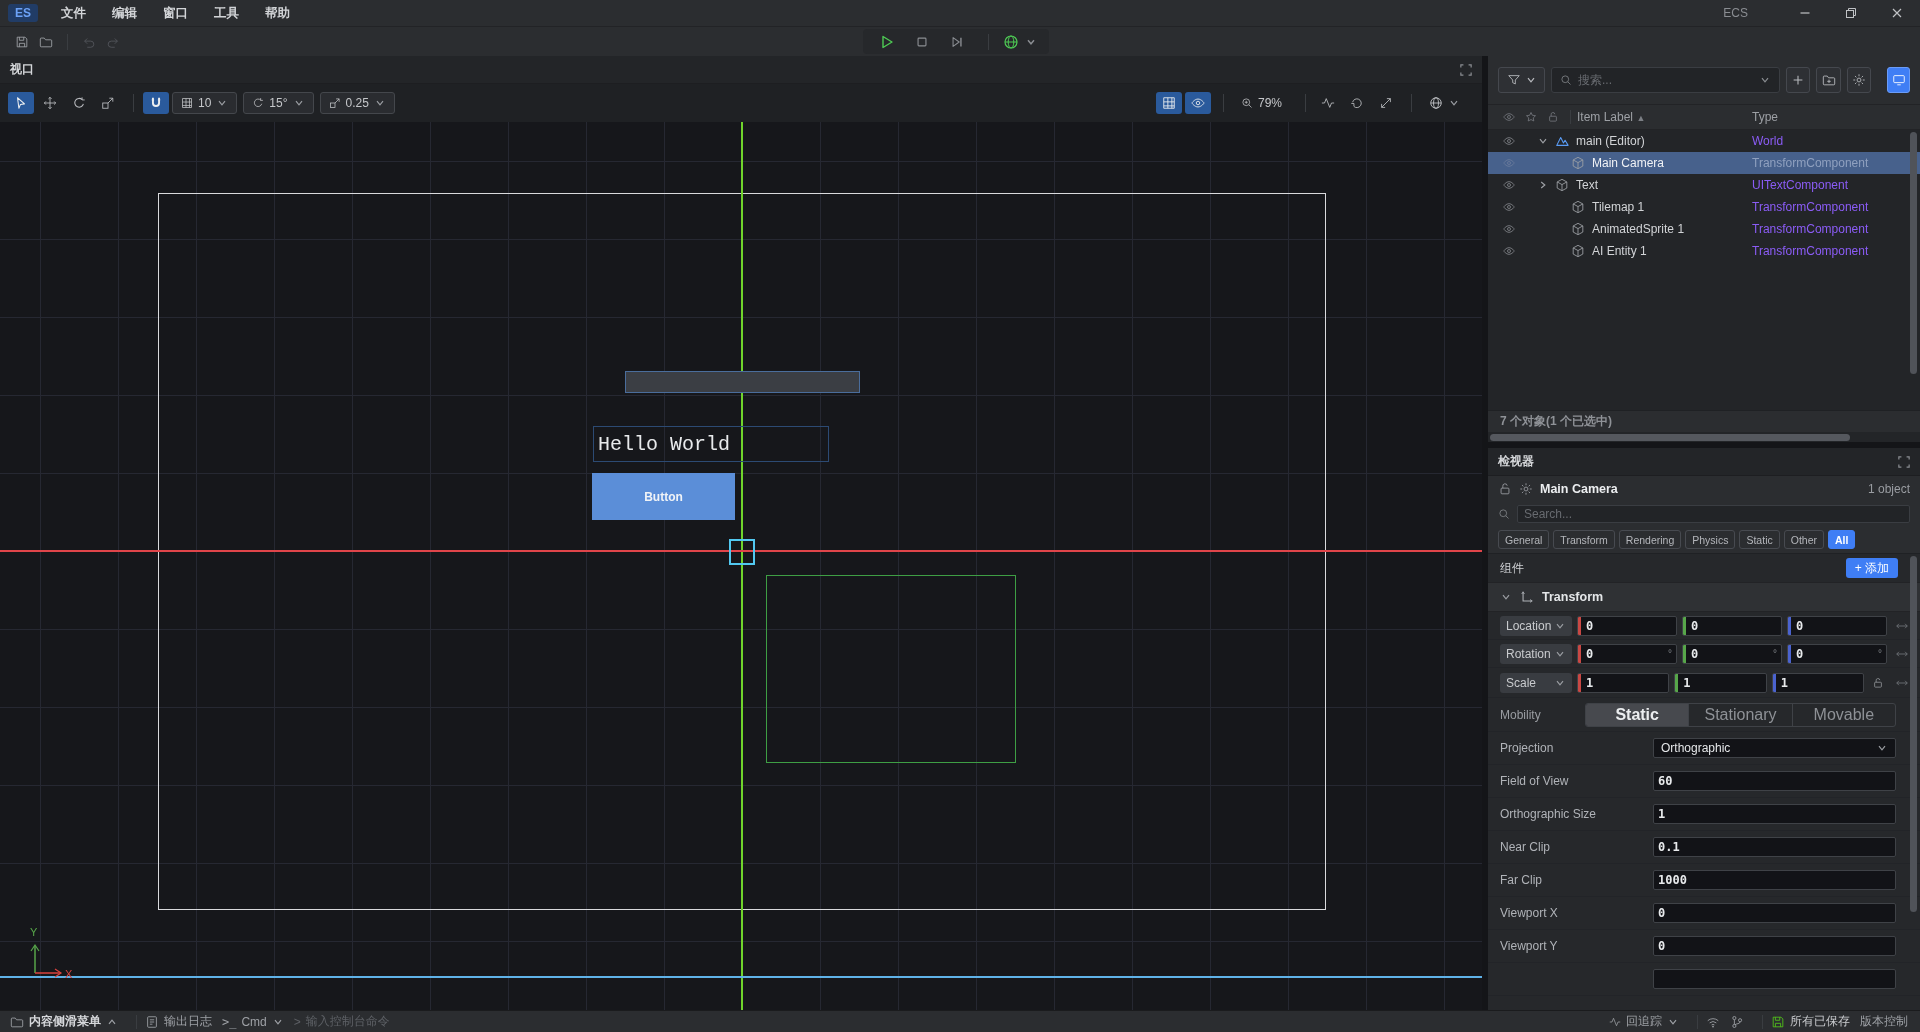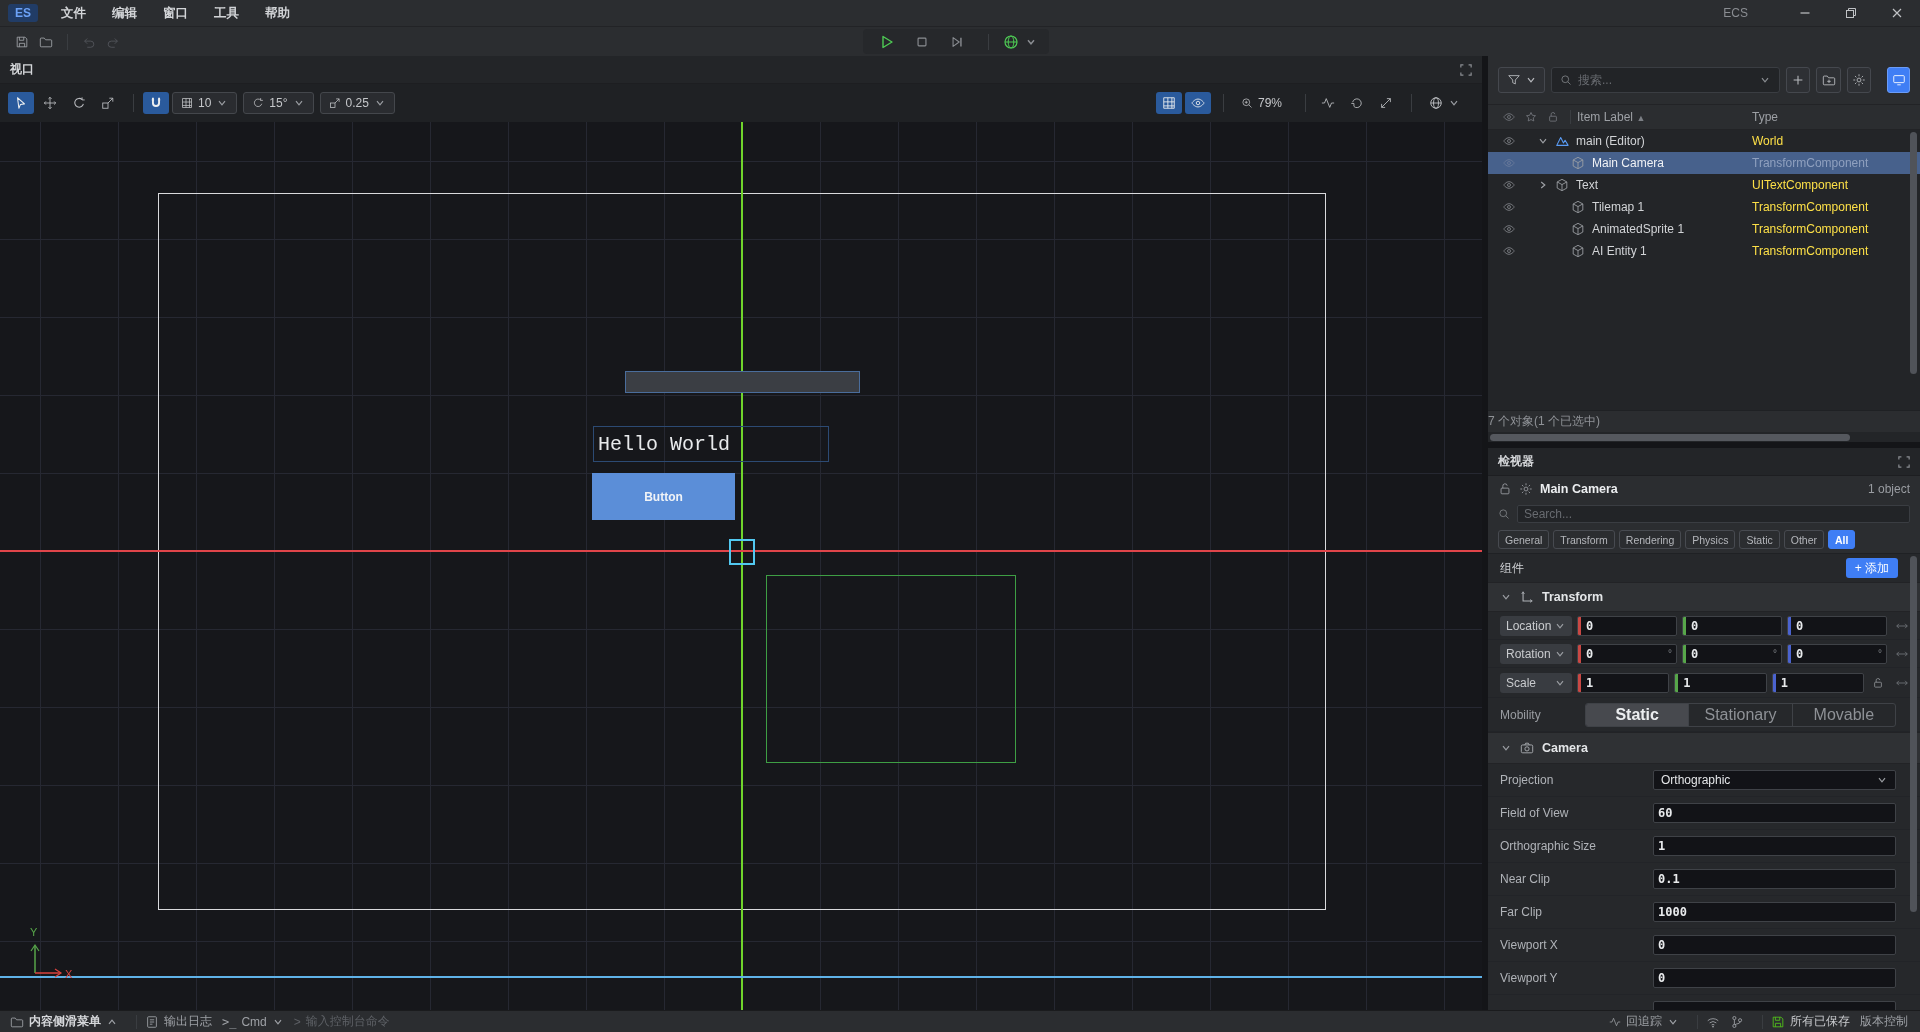--- a/index.html
+++ b/index.html
@@ -90,27 +90,27 @@
   .h-head-sep { width:1px; height:14px; background:#3a3d41; margin:0 6px; }
   .h-type-col { position:absolute; left:264px; }
   .h-rows { flex:1; background:#232528; position:relative; overflow:hidden; }
   .h-row { height:22px; display:flex; align-items:center; font-size:12px; color:#d2d4d7;
     position:relative; padding-left:10px; }
   .h-row .cell-eye { width:22px; display:flex; justify-content:center; color:#8c8f94; }
   .ind-root { width:14px; } .ind-child { width:30px; }
   .cell-chev { width:18px; display:flex; justify-content:center; color:#9da0a5; }
   .cell-obj { width:20px; display:flex; justify-content:center; color:#9da0a5; }
   .h-label { margin-left:4px; white-space:nowrap; }
-  .h-type { position:absolute; left:264px; color:#fde047; }
+  .h-type { position:absolute; left:264px; color:#8b5cf6; }
   .h-row.selected { background:#47618c; }
   .h-row.selected .h-type { color:#8fa0bf; }
   .h-row.selected .cell-eye { color:#6f7f9d; }
   .h-vscroll { position:absolute; right:3px; top:2px; width:7px; height:242px; background:#505359; border-radius:4px; }
-  .h-status { height:22px; display:flex; align-items:center; padding:0 0; color:#8f9297;
-    font-size:12px; background:#2b2d30; border-top:1px solid #1f2124; flex:none; }
+  .h-status { height:22px; display:flex; align-items:center; padding:0 12px; color:#8f9297;
+    font-size:12px; background:#2b2d30; border-top:1px solid #1f2124; flex:none;font-weight:bold; }
   .h-hscroll { height:10px; background:#232528; flex:none; position:relative; }
   .h-hscroll .thumb { position:absolute; left:2px; top:1.5px; height:7px; width:360px; background:#55585e; border-radius:4px; }
 
   
   .insp { flex:1; background:#26282b; display:flex; flex-direction:column; position:relative; overflow:hidden; min-height:0; }
   .insp-obj { height:26px; display:flex; align-items:center; padding:0 10px; gap:7px; background:#2b2d30; flex:none; }
   .obj-name { font-weight:bold; font-size:12.5px; color:#eceef0; }
   .obj-count { margin-left:auto; color:#9a9da2; font-size:12px; }
   .insp-search { height:24px; display:flex; align-items:center; padding:0 10px; gap:7px; background:#2b2d30; flex:none; color:#8a8d92; }
   .insp-search input { flex:1; height:18px; background:#222427; border:1px solid #3a3d42;
@@ -767,35 +767,20 @@
 
           <div class="mob-row">
             <span class="mob-label">Mobility</span>
             <span class="seg">
               <span class="seg-opt active">Static</span>
               <span class="seg-opt">Stationary</span>
               <span class="seg-opt">Movable</span>
             </span>
           </div>
 
-          <div class="section-head" style="height:32px">
-            <span class="chev">
-                <svg class="ic12" viewBox="0 0 10 10">
-                  <path d="M2.5 3.5l2.5 3 2.5-3" fill="none" stroke="currentColor"></path>
-                </svg>
-              </span>
-            <span class="sec-ic">
-                <svg class="ic" viewBox="0 0 16 16">
-                  <rect x="1.5" y="4.5" width="13" height="9" rx="1.5" fill="none" stroke="currentColor"></rect>
-                  <path d="M5.5 4.5l1-2h3l1 2" fill="none" stroke="currentColor"></path>
-                  <circle cx="8" cy="9" r="2.4" fill="none" stroke="currentColor"></circle>
-                </svg>
-              </span>
-            <span>Camera</span>
-          </div>
 
           <div class="prop-row">
             <span class="prop-label">Projection</span>
             <span class="prop-select">
               <span>Orthographic</span>
               <svg class="ic12 chev" viewBox="0 0 10 10">
                   <path d="M2.5 3.5l2.5 3 2.5-3" fill="none" stroke="currentColor"></path>
                 </svg>
             </span>
           </div>

